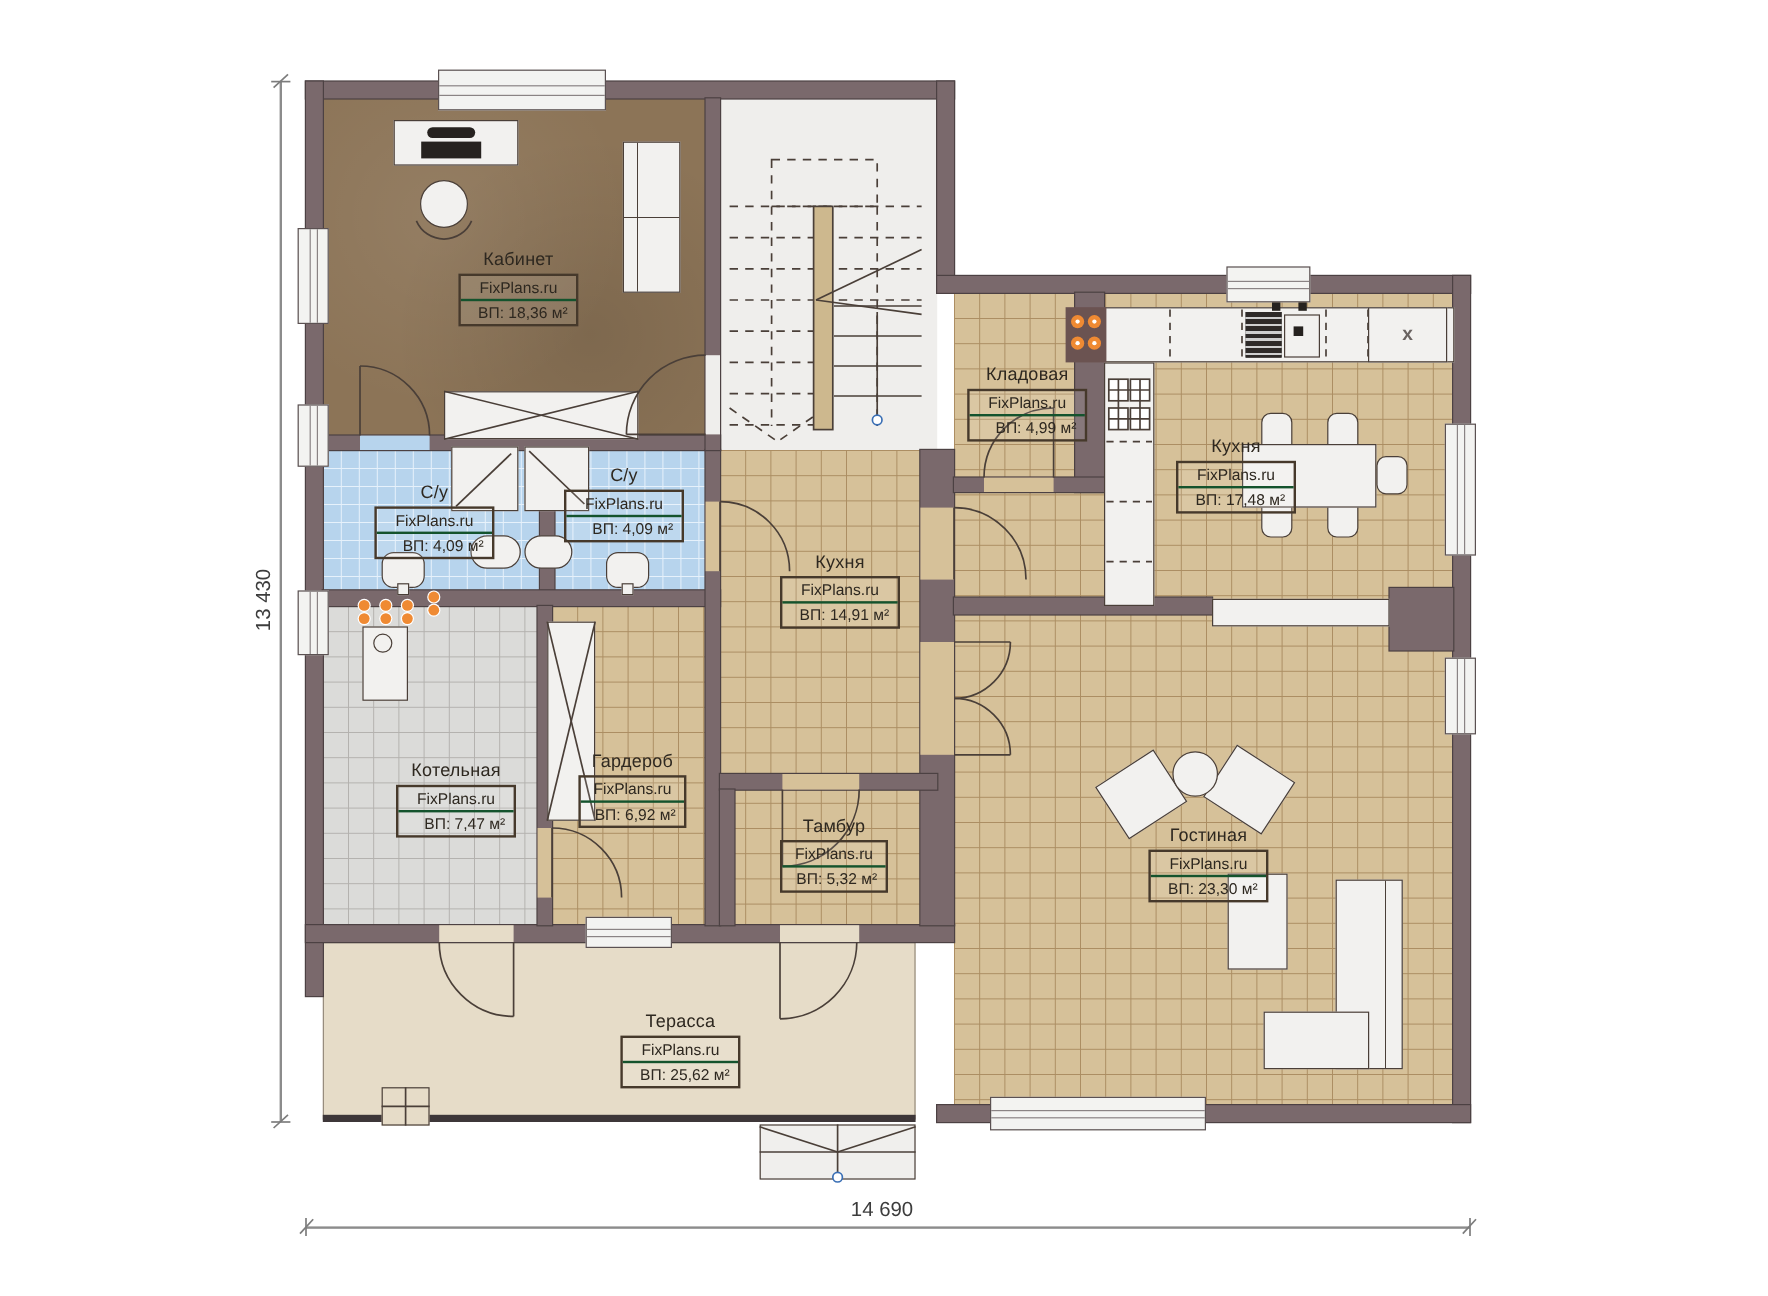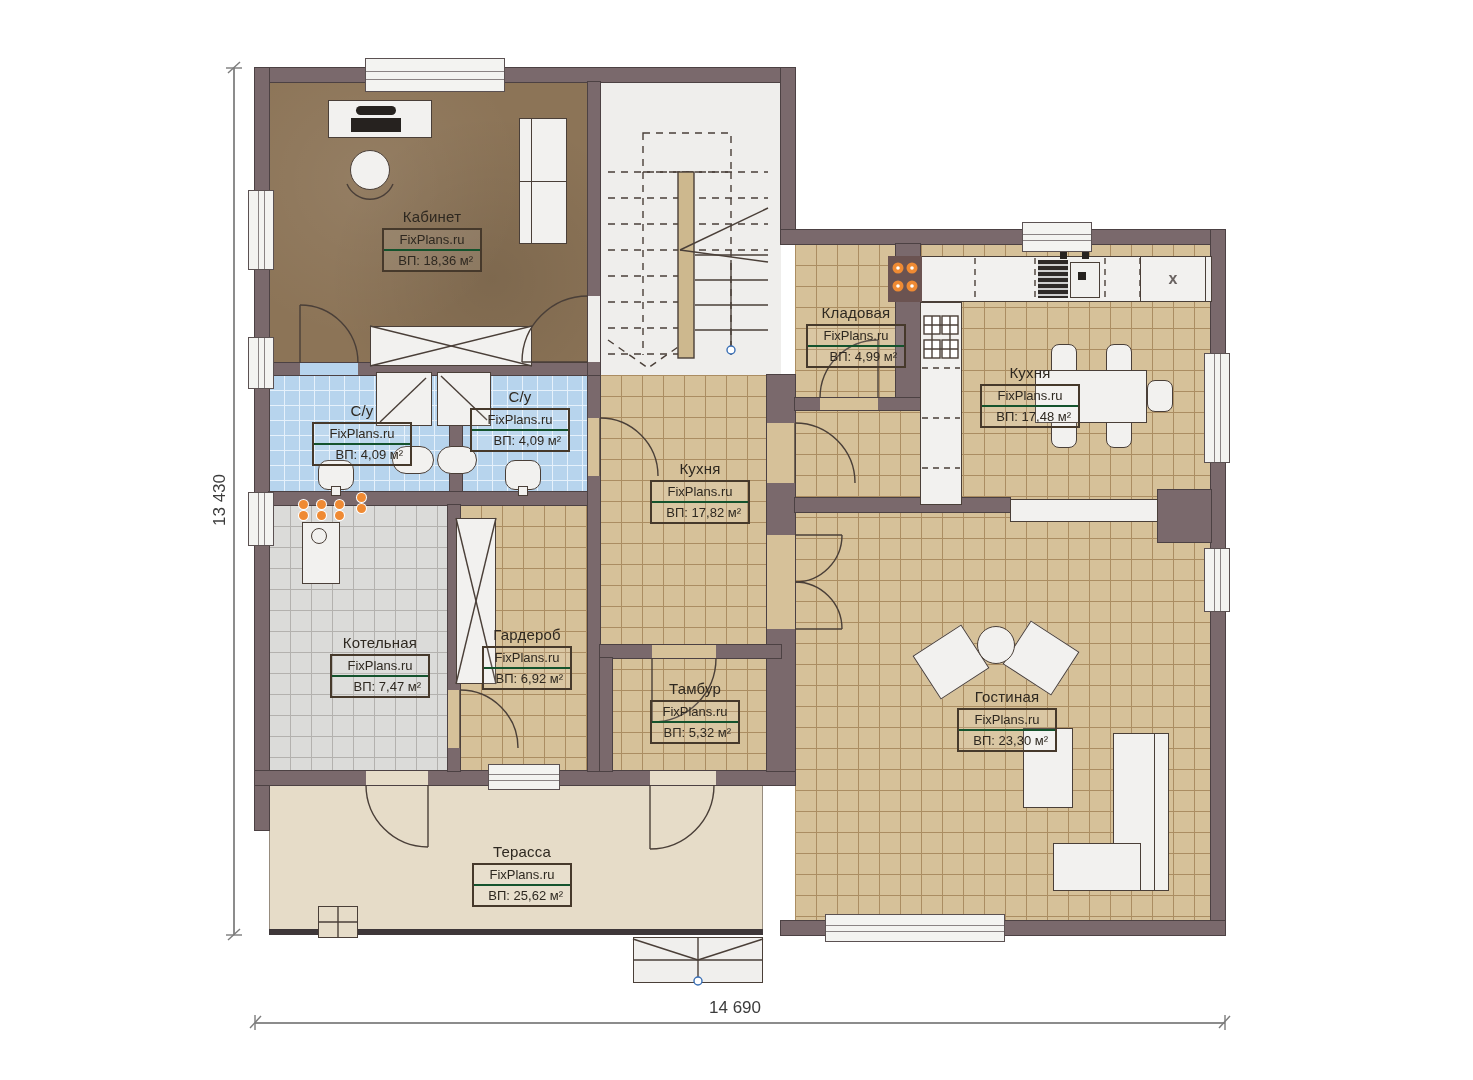--- a/index.html
+++ b/index.html
@@ -346,21 +346,21 @@
     <div class="row">ВП: 4,99 м²</div></div>
   </div>
   <div class="room-label" style="left:1030px;top:364px;">
     <div class="room-name">Кухня</div>
     <div class="room-box"><div class="row">FixPlans.ru</div>
     <div class="row">ВП: 17,48 м²</div></div>
   </div>
   <div class="room-label" style="left:700px;top:460px;">
     <div class="room-name">Кухня</div>
     <div class="room-box"><div class="row">FixPlans.ru</div>
-    <div class="row">ВП: 17,82 м²</div></div>
+    <div class="row">ВП: 14,91 м²</div></div>
   </div>
   <div class="room-label" style="left:380px;top:634px;">
     <div class="room-name">Котельная</div>
     <div class="room-box"><div class="row">FixPlans.ru</div>
     <div class="row">ВП: 7,47 м²</div></div>
   </div>
   <div class="room-label" style="left:527px;top:626px;">
     <div class="room-name">Гардероб</div>
     <div class="room-box" style="min-width:86px;"><div class="row">FixPlans.ru</div>
     <div class="row">ВП: 6,92 м²</div></div>
@@ -368,19 +368,19 @@
   <div class="room-label" style="left:695px;top:680px;">
     <div class="room-name">Тамбур</div>
     <div class="room-box" style="min-width:86px;"><div class="row">FixPlans.ru</div>
     <div class="row">ВП: 5,32 м²</div></div>
   </div>
   <div class="room-label" style="left:1007px;top:688px;">
     <div class="room-name">Гостиная</div>
     <div class="room-box"><div class="row">FixPlans.ru</div>
     <div class="row">ВП: 23,30 м²</div></div>
   </div>
-  <div class="room-label" style="left:522px;top:843px;">
+  <div class="room-label" style="left:567px;top:843px;">
     <div class="room-name">Терасса</div>
     <div class="room-box"><div class="row">FixPlans.ru</div>
     <div class="row">ВП: 25,62 м²</div></div>
   </div>
 
 </div>
 
 </body></html>

